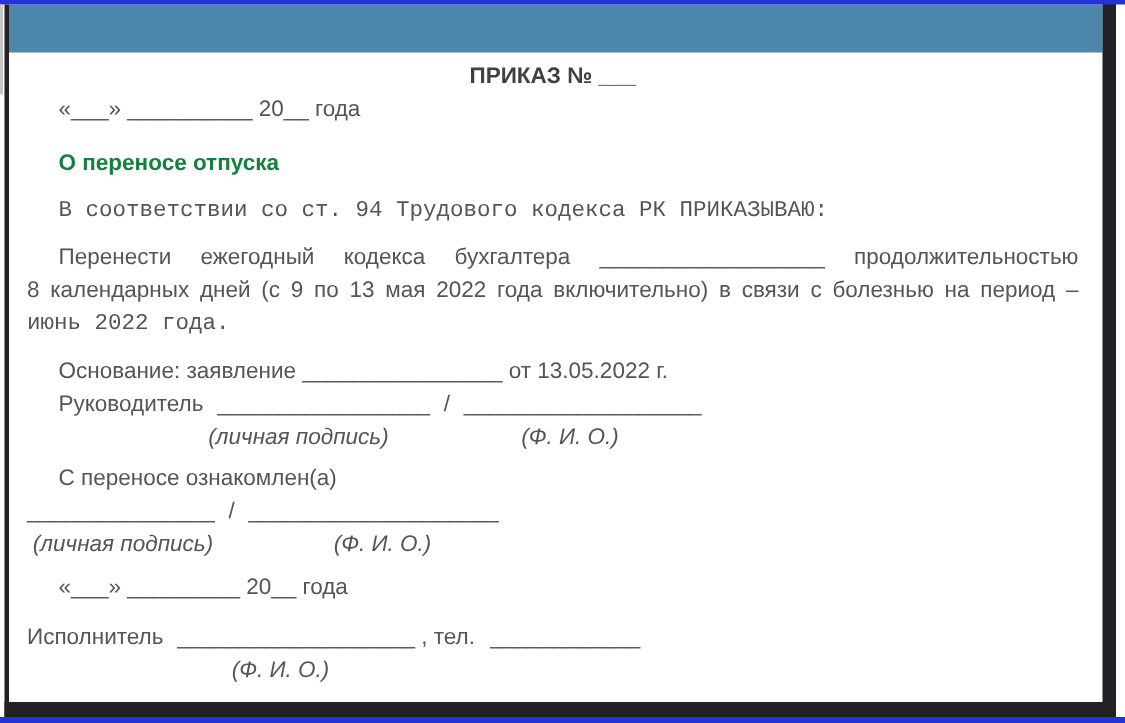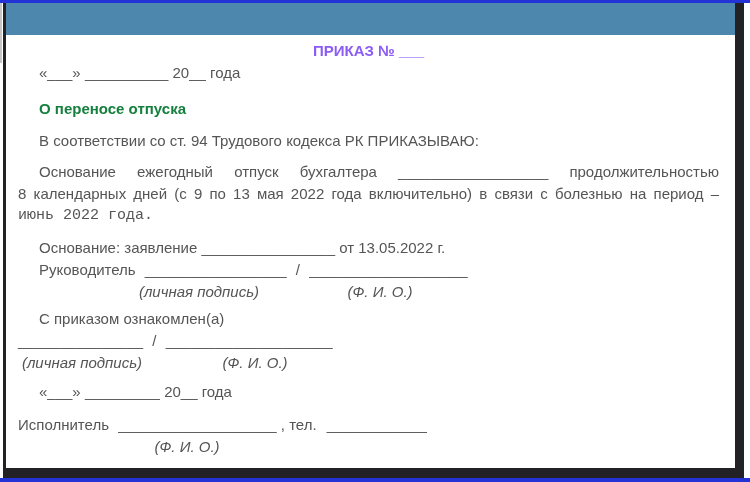--- a/index.html
+++ b/index.html
@@ -14,24 +14,24 @@
   .left-bar{position:absolute;left:3px;top:3px;width:3px;height:475px;background:#212126;z-index:4;}
   .right-bar{position:absolute;left:735px;top:2px;width:9px;height:476px;background:#212126;z-index:4;}
   .bottom-bar{position:absolute;left:3px;top:468px;width:741px;height:10px;background:#212126;z-index:4;}
   .header-bar{position:absolute;left:6px;top:3px;width:729px;height:32px;background:#4e87ae;z-index:3;}
   
   .doc{
     position:absolute;left:6px;top:35px;width:729px;height:433px;background:#ffffff;
     box-sizing:border-box;padding:3px 16px 0 12px;
     color:#555555;font-size:15px;line-height:22px;z-index:2;
   }
-  .title{text-align:center;font-weight:bold;color:#8b5cf6;margin-top:2px;}
+  .title{text-align:center;font-weight:bold;color:#404040;margin-top:2px;}
   .subject{font-weight:bold;color:#15803d;margin-top:14px;padding-left:21px;}
   .dateline{padding-left:21px;}
-  .preamble{margin-top:10px;padding-left:21px;}
+  .preamble{margin-top:10px;padding-left:21px;font-family:Liberation Mono, monospace;}
   .body-line{text-align:justify;text-align-last:justify;}
   .body-line.first{margin-top:9px;text-indent:21px;}
   .body-line.last{text-align:right;text-align-last:left;font-family:Liberation Mono, monospace;}
   .basis{margin-top:10px;padding-left:21px;}
   .sigline{padding-left:21px;white-space:nowrap;}
   .sigline .blank{margin:0 5px;}
   .subrow{display:flex;font-style:italic;white-space:nowrap;}
   .head-sub{padding-left:106px;}
   .head-sub .c1{width:150px;text-align:center;}
   .head-sub .gap{width:26px;}
@@ -54,40 +54,40 @@
 
 <div class="doc">
   <div class="title">ПРИКАЗ № ___</div>
   <div class="dateline">«___» __________ 20__ года</div>
 
   <div class="subject">О переносе отпуска</div>
 
   <div class="preamble">В соответствии со ст. 94 Трудового кодекса РК ПРИКАЗЫВАЮ:</div>
 
   <div class="body-para">
-    <div class="body-line first">Основание ежегодный отпуск бухгалтера __________________ продолжительностью</div>
+    <div class="body-line first">Перенести ежегодный кодекса бухгалтера __________________ продолжительностью</div>
     <div class="body-line">8 календарных дней (с 9 по 13 мая 2022 года включительно) в связи с болезнью на период –</div>
     <div class="body-line last">июнь 2022 года.</div>
   </div>
 
   <div class="basis">Основание: заявление ________________ от 13.05.2022 г.</div>
 
   <div class="sigline">
     <span>Руководитель</span>
     <span class="blank">_________________</span>
     <span>/</span>
     <span class="blank">___________________</span>
   </div>
   <div class="subrow head-sub">
     <span class="c1">(личная подпись)</span>
     <span class="gap"></span>
     <span class="c2">(Ф. И. О.)</span>
   </div>
 
-  <div class="acq-label">С приказом ознакомлен(а)</div>
+  <div class="acq-label">С переносе ознакомлен(а)</div>
   <div class="acq-line">
     <span>_______________</span>
     <span class="sep">/</span>
     <span>____________________</span>
   </div>
   <div class="subrow acq-sub">
     <span class="c1">(личная подпись)</span>
     <span class="gap"></span>
     <span class="c2">(Ф. И. О.)</span>
   </div>

